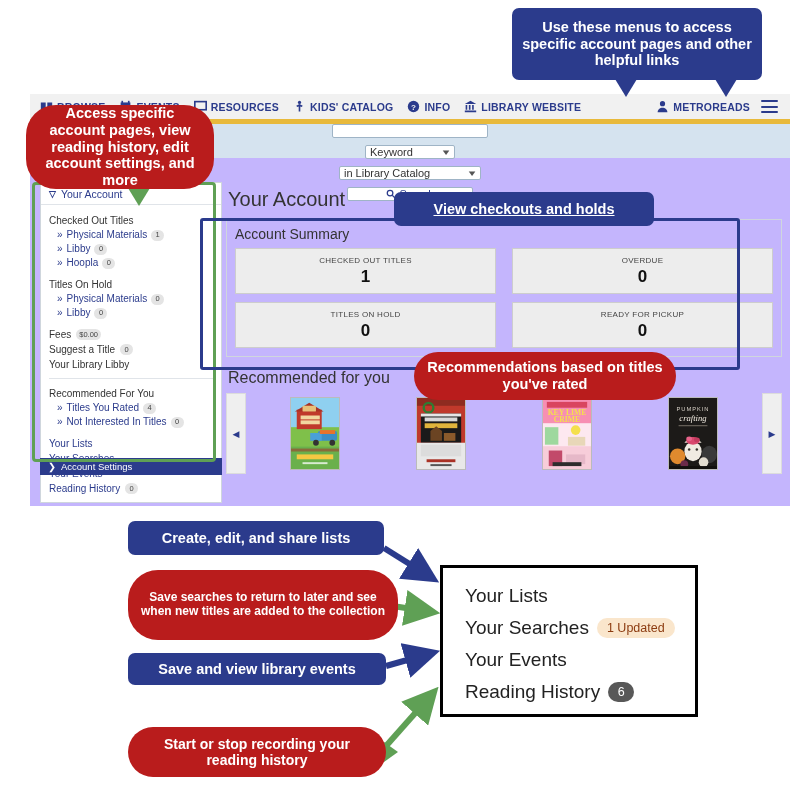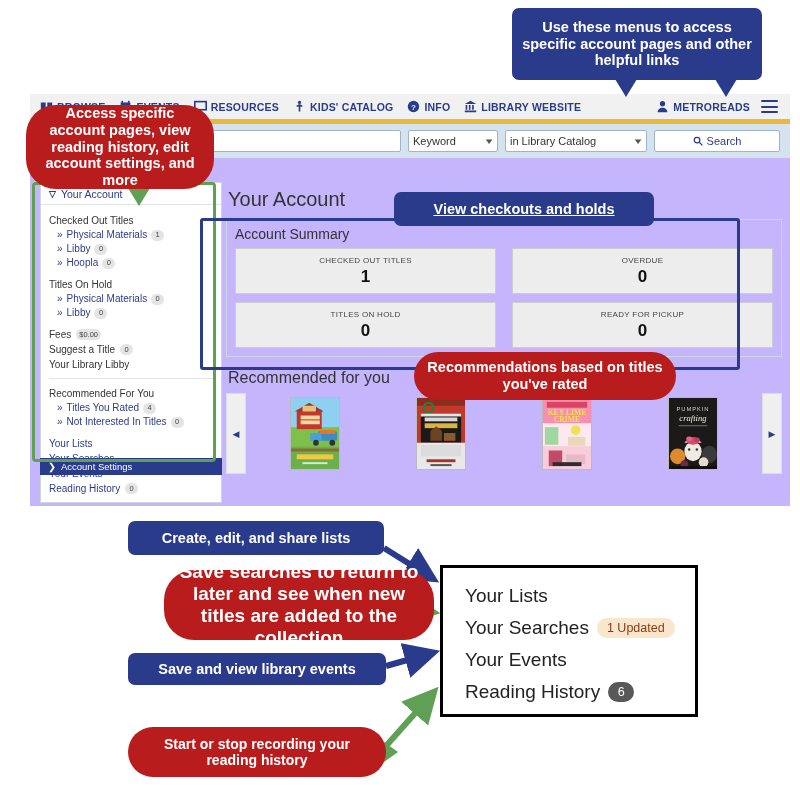--- a/index.html
+++ b/index.html
@@ -42,20 +42,21 @@
 
   .goldbar { position: absolute; left: 0; top: 25px; width: 760px; height: 5px; background: #e8b93b; }
 
   
   .searchband {
     position: absolute; left: 0; top: 30px;
     width: 760px; height: 34px;
     background: #d5e3ef;
     display: flex; align-items: center; gap: 7px;
     padding: 0 10px;
+    flex-direction: column;
   }
   .search-input {
     flex: 1 1 auto; height: 22px; background: #fff;
     border: 1px solid #9fb4c6; border-radius: 2px;
     font-size: 11px; padding: 0 6px; color: #333;
     font-family: "Liberation Sans", sans-serif;
   }
   .search-select {
     height: 22px; background: #fff; border: 1px solid #9fb4c6; border-radius: 2px;
     font-size: 11px; color: #333; padding: 0 4px;
@@ -182,21 +183,21 @@
     z-index: 20;
   }
   .c-blue { background: #2b3b8c; }
   .c-green { background: #b91c1c; border-radius: 30px; }
 
   .co-top { left: 512px; top: 8px; width: 250px; height: 72px; font-size: 14.5px; }
   .co-side { left: 26px; top: 105px; width: 188px; height: 84px; font-size: 14.5px; }
   .co-checkouts { left: 394px; top: 192px; width: 260px; height: 34px; font-size: 14.5px; text-decoration: underline; }
   .co-recs { left: 414px; top: 352px; width: 262px; height: 48px; font-size: 14.5px; }
   .co-lists { left: 128px; top: 521px; width: 256px; height: 34px; font-size: 14.5px; }
-  .co-searches { left: 128px; top: 570px; width: 270px; height: 70px; font-size: 19px; margin-left: 36px; }
+  .co-searches { left: 128px; top: 570px; width: 270px; height: 70px; font-size: 12px; }
   .co-events { left: 128px; top: 653px; width: 258px; height: 32px; font-size: 14.5px; }
   .co-history { left: 128px; top: 727px; width: 258px; height: 50px; font-size: 14px; }
 
   
   .tail { position: absolute; width: 0; height: 0; z-index: 19; }
   .tail-down-blue { border-left: 11px solid transparent; border-right: 11px solid transparent; border-top: 18px solid #2b3b8c; }
   .tail-down-green { border-left: 11px solid transparent; border-right: 11px solid transparent; border-top: 18px solid #5fa055; }
   .tail-right-green { border-top: 10px solid transparent; border-bottom: 10px solid transparent; border-left: 14px solid #5fa055; }
 
   

